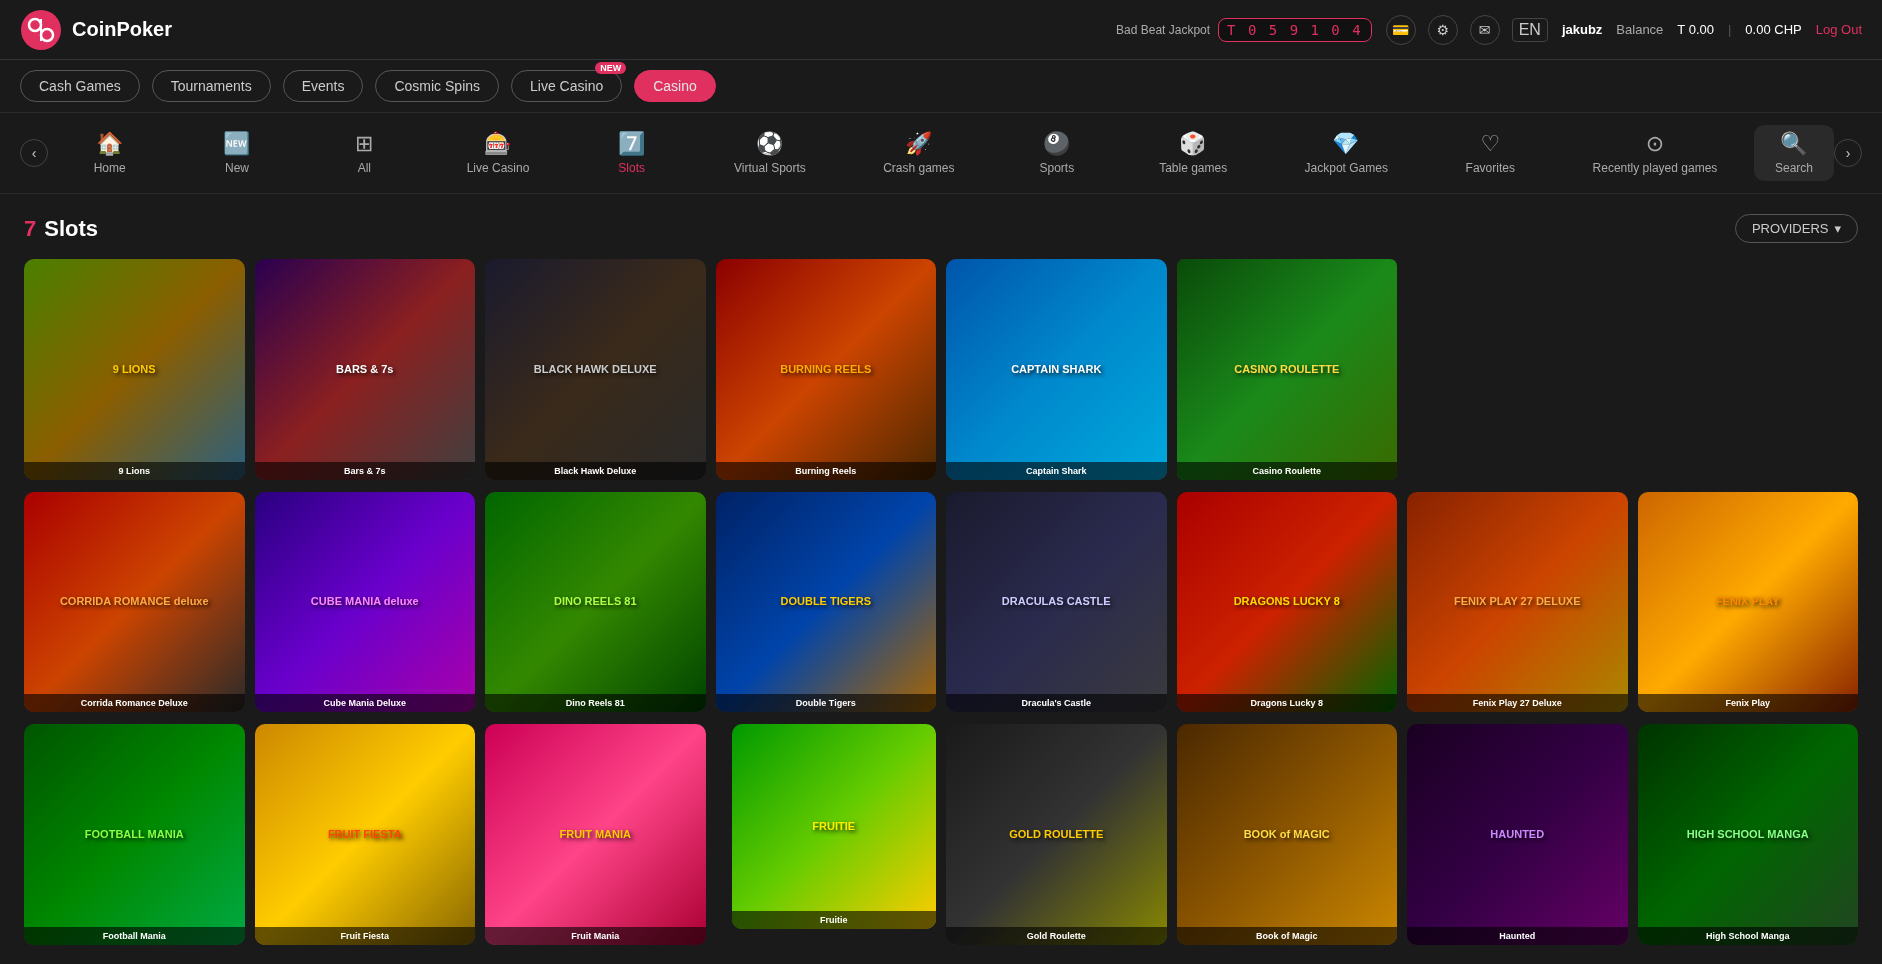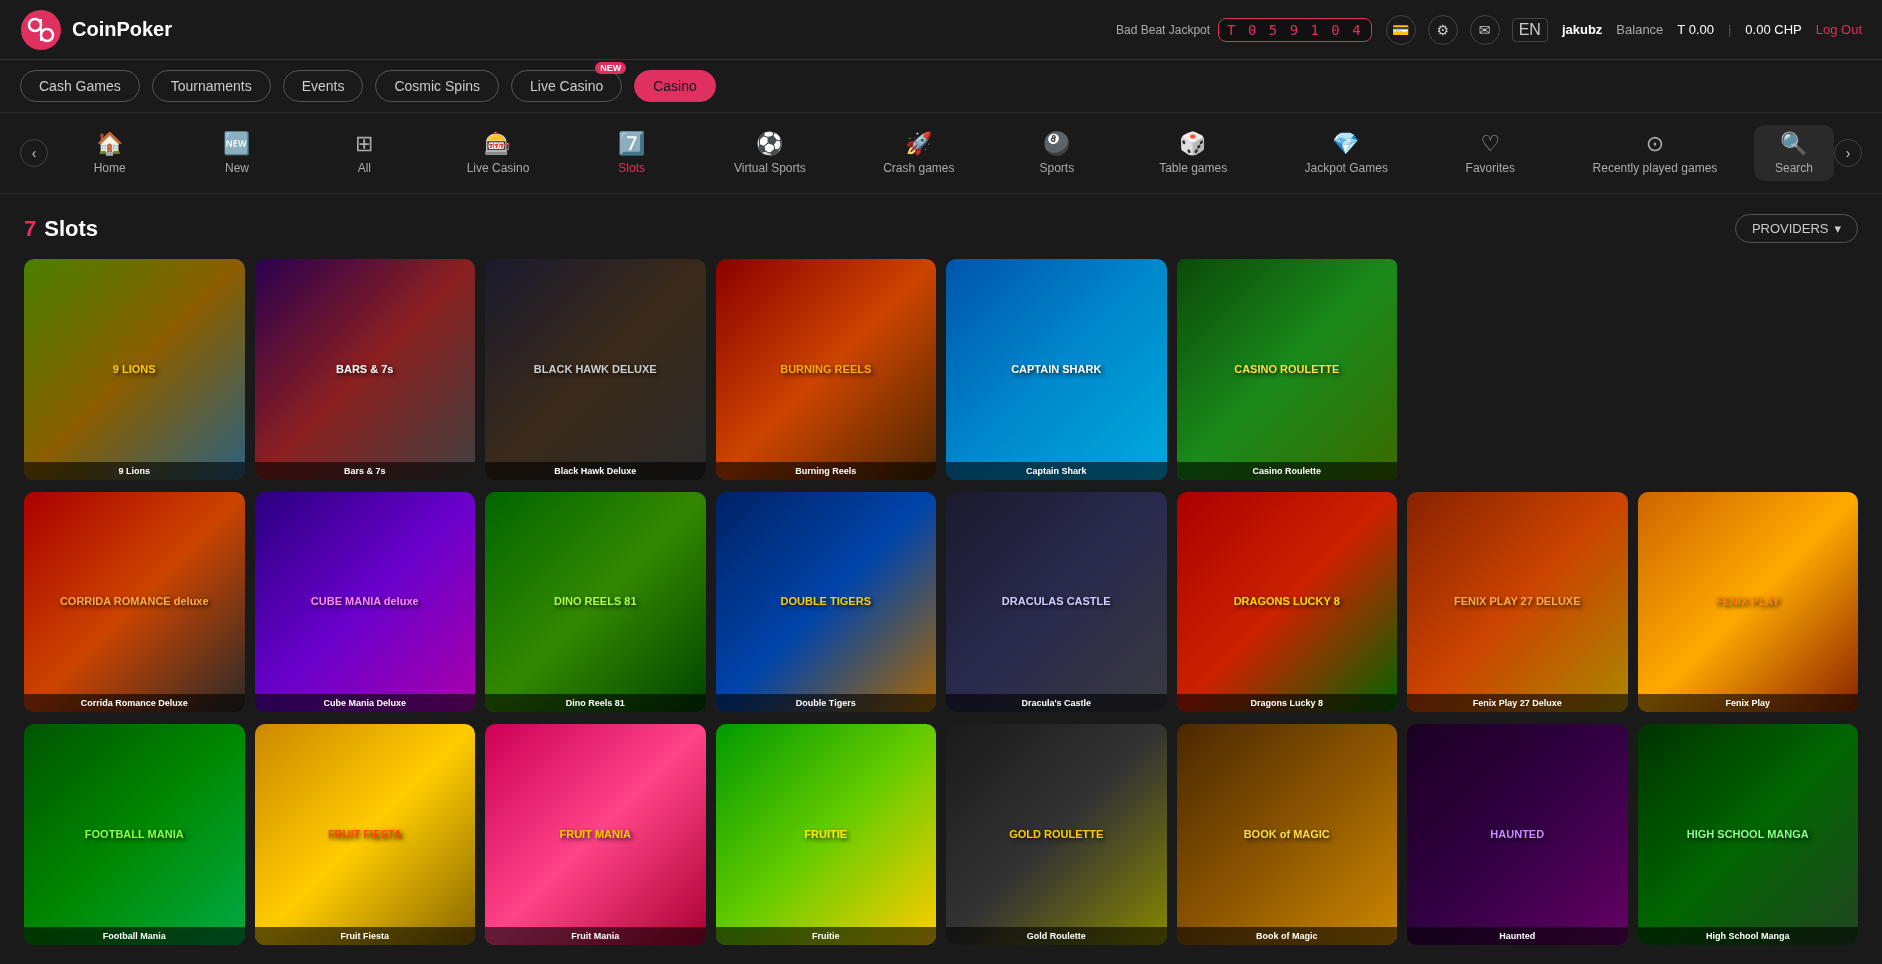--- a/index.html
+++ b/index.html
@@ -111,21 +111,21 @@
       background: transparent;
       color: #ccc;
       padding: 7px 18px;
       cursor: pointer;
       font-size: 14px;
       white-space: nowrap;
     }
     .nav-pill.active {
       background: #e03060;
       border-color: #e03060;
-      color: #0f172a;
+      color: #e5e5e5;
     }
     .nav-pill-wrapper {
       position: relative;
       display: inline-block;
     }
     .new-badge {
       position: absolute;
       top: -8px;
       right: -4px;
       background: #e03060;
@@ -263,21 +263,21 @@
     .gc-dinoreels { background: linear-gradient(135deg, #006600 0%, #338800 50%, #004400 100%); }
     .gc-doubletigers { background: linear-gradient(135deg, #002266 0%, #0044aa 50%, #aa6600 100%); }
     .gc-draculascastle { background: linear-gradient(135deg, #1a1a2e 0%, #2a2a4e 50%, #3a3a3e 100%); }
     .gc-dragonslucky { background: linear-gradient(135deg, #aa0000 0%, #cc2200 50%, #006600 100%); }
     .gc-fenixplay { background: linear-gradient(135deg, #882200 0%, #cc4400 50%, #aa8800 100%); }
     .gc-fenixplay2 { background: linear-gradient(135deg, #cc6600 0%, #ffaa00 50%, #882200 100%); }
 
     .gc-footballmania { background: linear-gradient(135deg, #005500 0%, #008800 50%, #00aa44 100%); }
     .gc-fruitfiesta { background: linear-gradient(135deg, #cc8800 0%, #ffcc00 50%, #886600 100%); }
     .gc-fruitmania { background: linear-gradient(135deg, #cc0055 0%, #ff4488 50%, #aa0033 100%); }
-    .gc-fruitie { background: linear-gradient(135deg, #009900 0%, #66cc00 50%, #ffcc00 100%); }
+    .gc-fruitie { background: linear-gradient(135deg, #009900 0%, #66cc00 50%, #ffcc00 100%); margin-left: 16px; }
     .gc-goldroulette { background: linear-gradient(135deg, #1a1a1a 0%, #333333 50%, #888800 100%); }
     .gc-bookofmagic { background: linear-gradient(135deg, #4a2800 0%, #8b5500 50%, #cc8800 100%); }
     .gc-haunted { background: linear-gradient(135deg, #1a0022 0%, #330044 50%, #660066 100%); }
     .gc-highschool { background: linear-gradient(135deg, #003300 0%, #006600 50%, #224422 100%); }
 
     
     .game-card-label {
       position: absolute;
       bottom: 0;
       left: 0;

